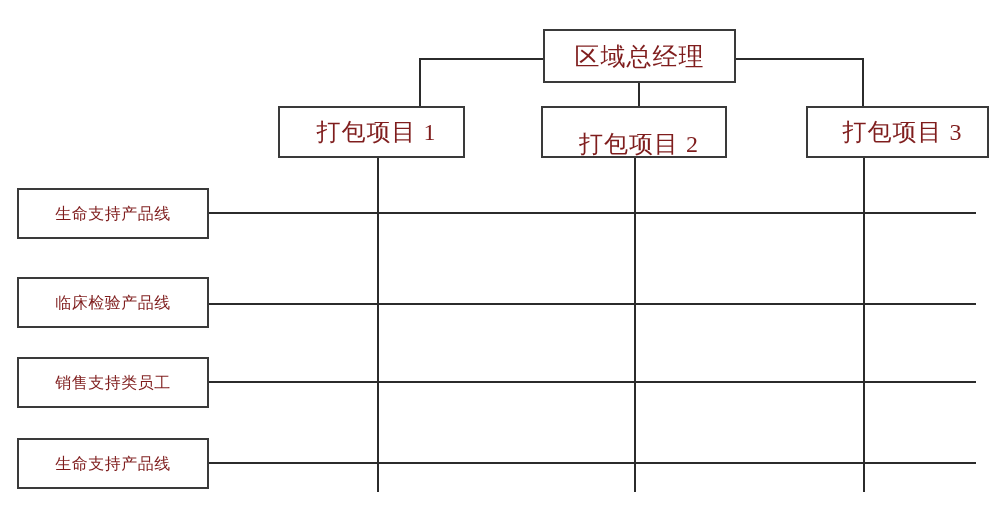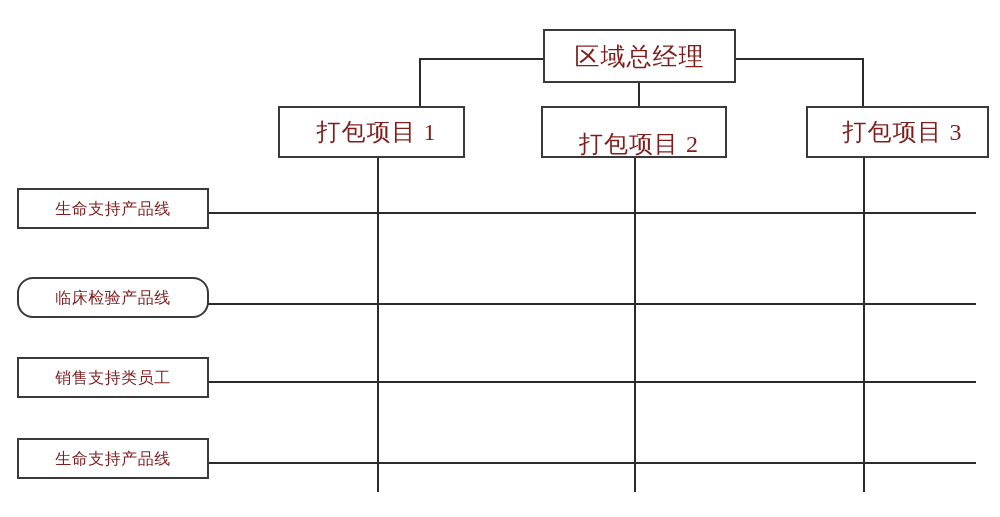--- a/index.html
+++ b/index.html
@@ -60,28 +60,28 @@
     letter-spacing: 1px;
   }
   .node-project-1 { left: 278px; width: 187px; }
   .node-project-2 { left: 541px; width: 186px; align-items: flex-end; }
   .node-project-3 { left: 806px; width: 183px; }
 
   
   .node-line {
     left: 17px;
     width: 192px;
-    height: 41px;
+    height: 51px;
   }
   .node-line .node-label {
     font-size: 16px;
     letter-spacing: 0.5px;
   }
   .node-line-0 { top: 188px; }
-  .node-line-1 { top: 277px; border-radius: 16px; }
+  .node-line-1 { top: 277px; }
   .node-line-2 { top: 357px; }
   .node-line-3 { top: 438px; }
 
   
   .line {
     position: absolute;
     background: #2b2b2b;
     z-index: 1;
   }
   .line-h { height: 2px; }

